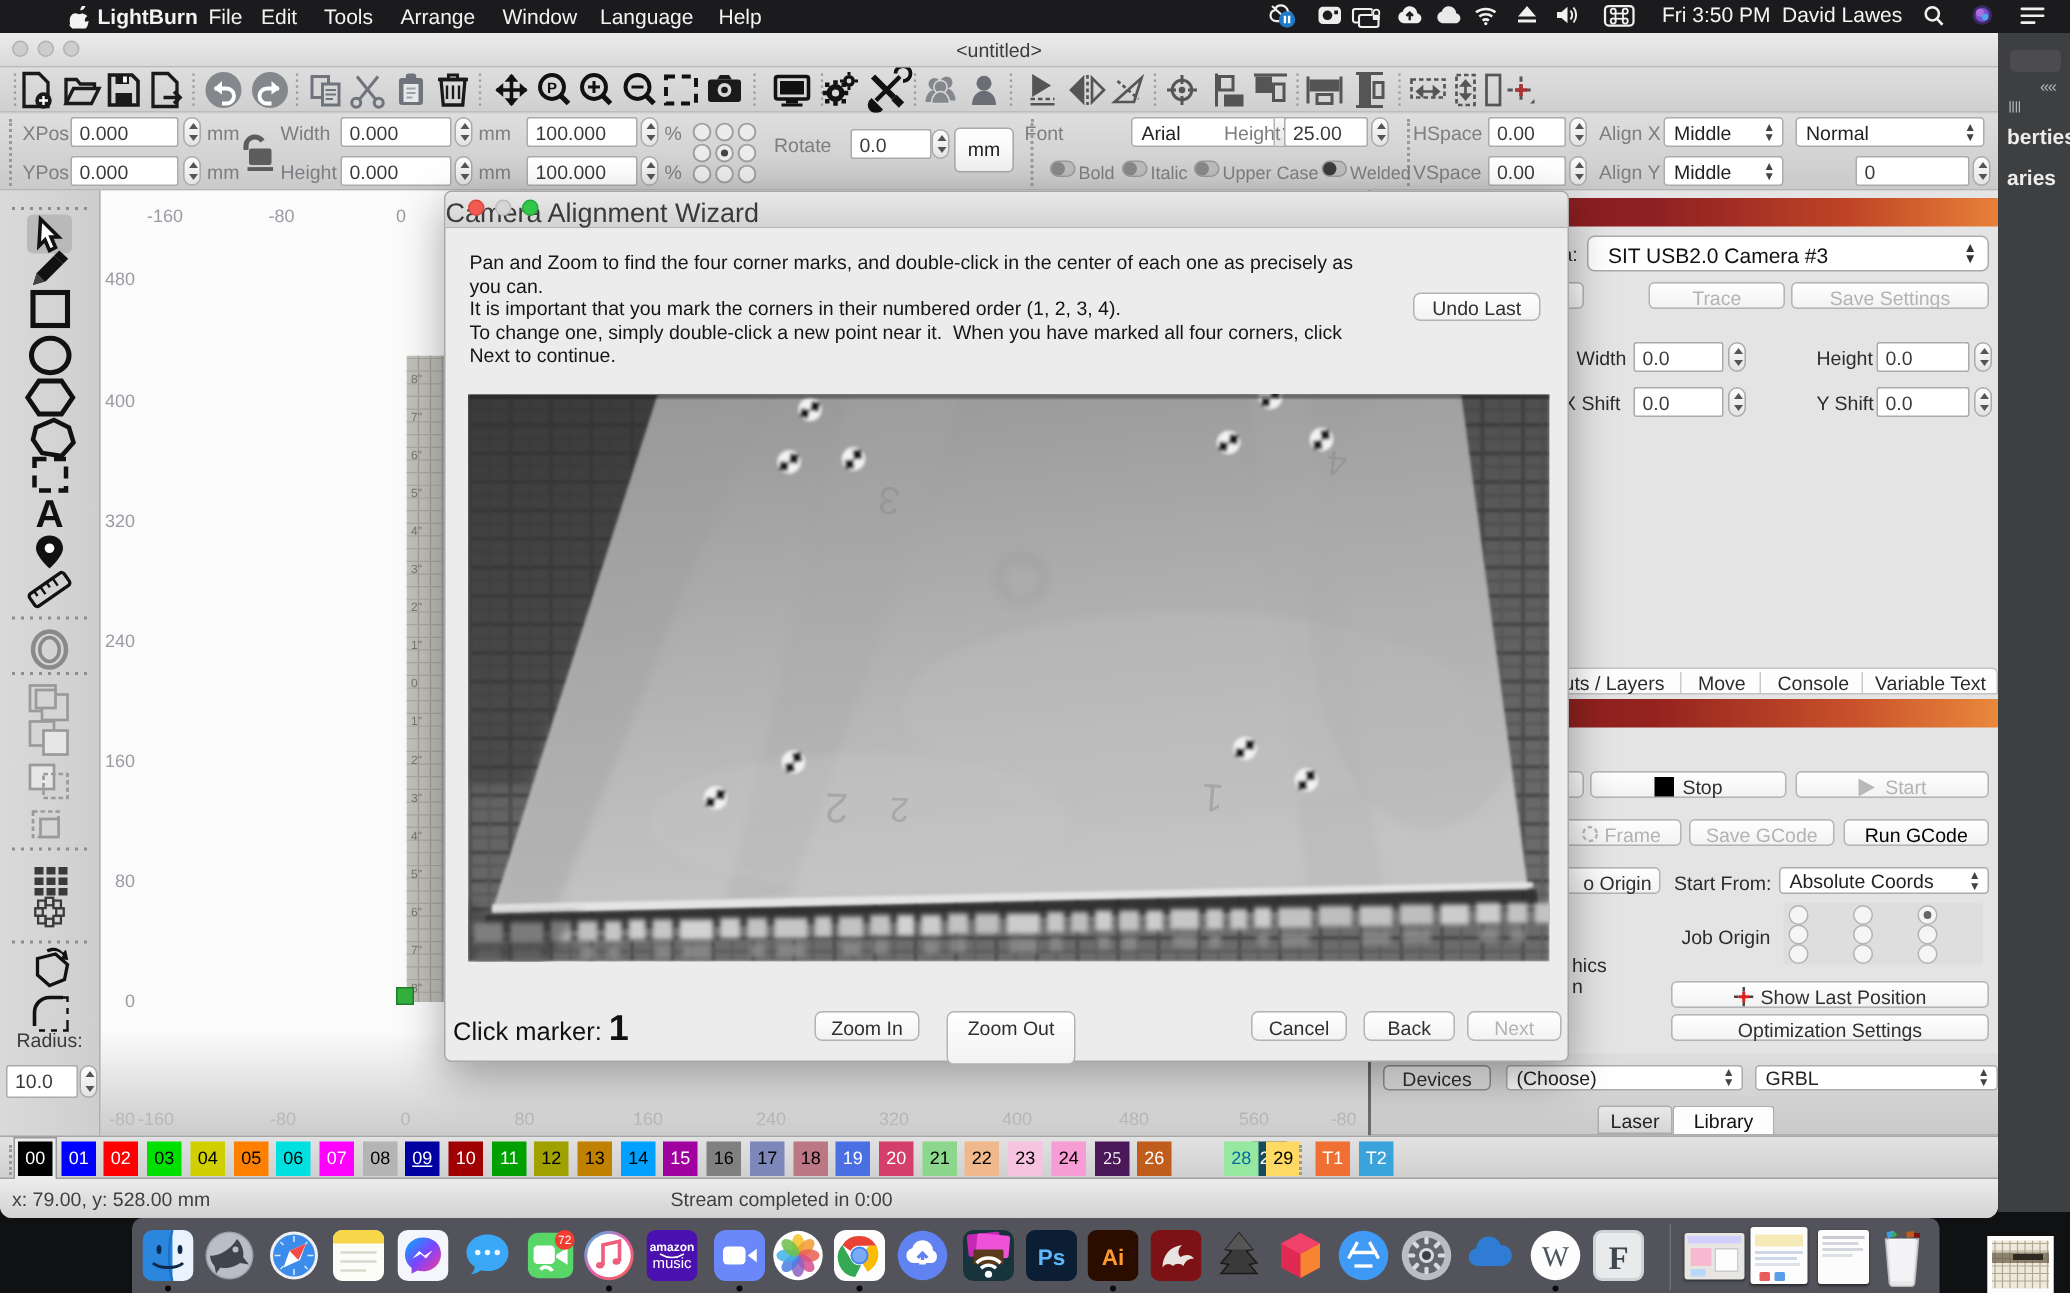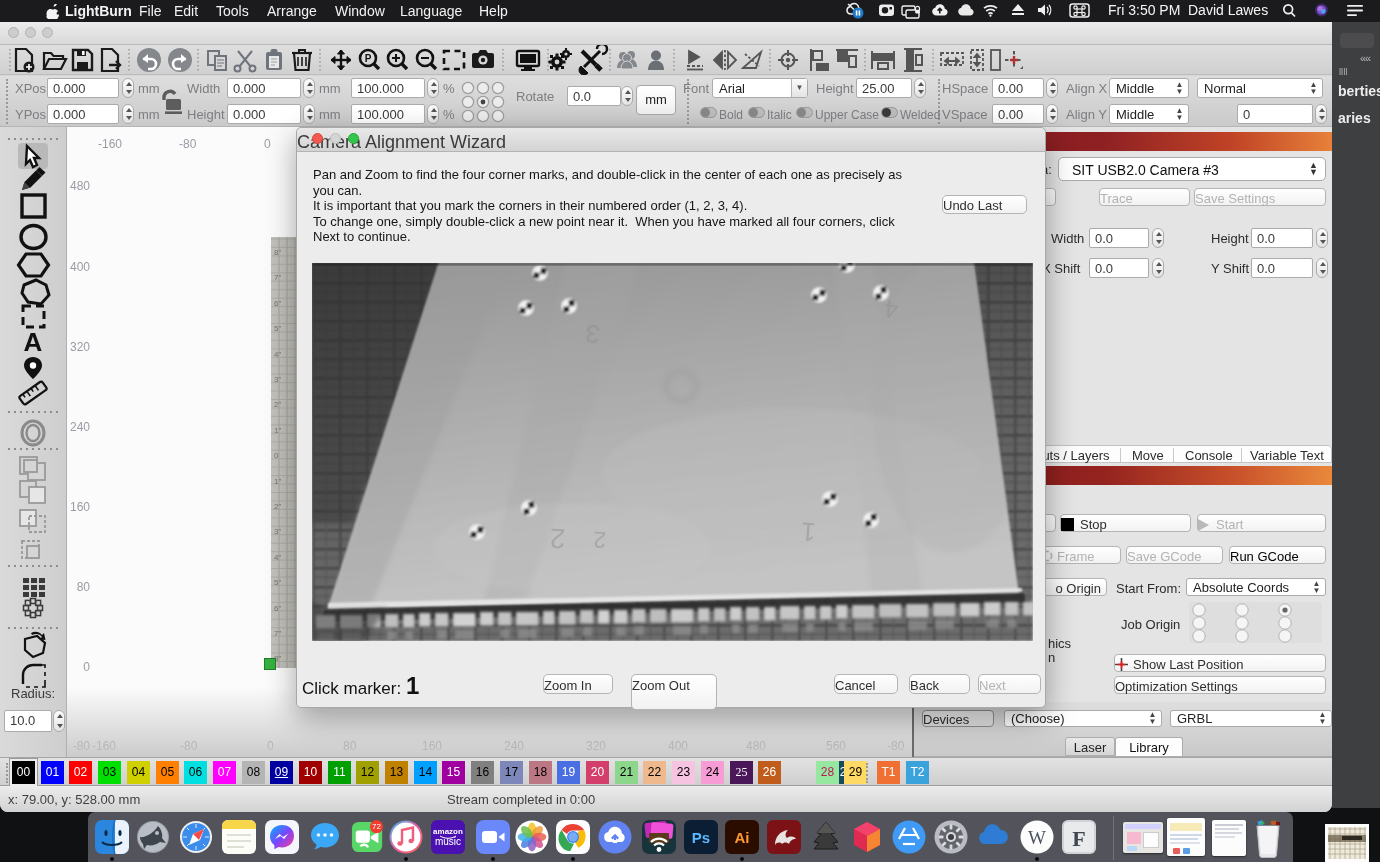--- a/index.html
+++ b/index.html
@@ -32,21 +32,21 @@
 
 #palbar{left:0;top:735px;width:1332px;height:29px;background:linear-gradient(#e2e2e2,#cfcfcf);border-top:1px solid #a6a6a6;border-bottom:1px solid #9e9e9e;}
 .sw{position:absolute;top:3px;width:23px;height:23px;font-size:12px;text-align:center;line-height:23px;}
 #statusbar{left:0;top:764px;width:1332px;height:26px;background:linear-gradient(#ececec,#d2d2d2);border-radius:0 0 8px 8px;font-size:13px;color:#3f3f3f;}
 
 #darkwin{left:1332px;top:22px;width:48px;height:786px;background:#3e3f41;color:#e8e8e8;}
 
 #dialog{left:296px;top:127px;width:750px;height:581px;background:#ececec;border:1px solid #a8a8a8;border-radius:5px;box-shadow:0 10px 30px rgba(0,0,0,.35);}
 #dlgtitle{left:0;top:0;width:748px;height:24px;background:linear-gradient(#e9e9e9,#d3d3d3);border-bottom:1px solid #b3b3b3;border-radius:5px 5px 0 0;}
 #dlgtitle span{display:block;text-align:left;font-size:18px;color:#3a3a3a;padding-top:4px;}
-.btn{position:absolute;background:linear-gradient(#ffffff,#f2f2f2);border:1px solid #b4b4b4;border-radius:4px;font-size:13px;color:#2f2f2f;text-align:left;}
+.btn{position:absolute;background:linear-gradient(#ffffff,#f2f2f2);border:1px solid #b4b4b4;border-radius:4px;font-size:13px;color:#2f2f2f;text-align:center;}
 .btn.dis{color:#b3b3b3;}
 
 #dock{left:88px;top:812px;width:1205px;height:50px;background:#53545b;border-radius:7px 7px 0 0;}
 .dk{position:absolute;top:8px;width:34px;height:34px;}
 .ddot{position:absolute;top:45px;width:4px;height:4px;border-radius:50%;background:#0a0a0a;}
 </style></head>
 <body>
 <div id="stage">
 
 <div class="abs" id="menubar">
@@ -131,20 +131,21 @@
           <rect x="0" y="9.2" width="10" height="1.8" rx=".9"></rect>
         </g>
   </svg>
 </div>
 
 <div class="abs" id="win">
   <div class="abs" id="titlebar">
     <div class="tl" style="left:8px"></div>
         <div class="tl" style="left:25px"></div>
         <div class="tl" style="left:42px"></div>
+    <div class="abs" id="titletext">&lt;untitled&gt;</div>
   </div>
   <div class="abs" id="toolbar1">
   <svg width="1332" height="30" viewBox="0 0 1332 30">
     <g id="seps" stroke="#9a9a9a" stroke-width="1.5" stroke-dasharray="1.5 2.5">
       <line x1="10" y1="4" x2="10" y2="26"></line>
             <line x1="129" y1="4" x2="129" y2="26"></line>
             <line x1="198" y1="4" x2="198" y2="26"></line>
             <line x1="320" y1="4" x2="320" y2="26"></line>
             <line x1="503" y1="4" x2="503" y2="26"></line>
             <line x1="548" y1="4" x2="548" y2="26"></line>
@@ -388,21 +389,21 @@
             <circle cx="25" cy="37" r="5.6"></circle>
             <circle cx="40" cy="37" r="5.6"></circle>
           </g>
           <circle cx="25" cy="23" r="2.4" fill="#444"></circle>
         </svg>
     <span class="lab" style="left:516px;top:13px">Rotate</span>
     <div class="inp" style="left:567px;top:10px;width:54px;height:20px">0.0</div>
         <div class="stp" style="left:621px;top:10px;height:20px"></div>
     <div class="abs" style="left:636px;top:9px;width:40px;height:30px;background:linear-gradient(#fff,#f0f0f0);border:1px solid #a8a8a8;border-radius:4px;text-align:center;font-size:13px;color:#222;padding-top:6px">mm</div>
     <span class="lab" style="left:683px;top:5px">Font</span>
-    <div class="drop" style="left:712px;top:2px;width:96px;height:20px">Arial<span style="position:absolute;right:0;top:0;width:16px;height:18px;background:linear-gradient(#fafafa,#e4e4e4);border-left:1px solid #b5b5b5;color:#555;font-size:8px;text-align:center;line-height:17px">▼</span></div>
+    <div class="drop" style="left:754px;top:2px;width:112px;height:20px">Arial<span style="position:absolute;right:0;top:0;width:16px;height:18px;background:linear-gradient(#fafafa,#e4e4e4);border-left:1px solid #b5b5b5;color:#555;font-size:8px;text-align:center;line-height:17px">▼</span></div>
     <span class="lab" style="left:816px;top:5px">Height</span>
     <div class="inp" style="left:856px;top:2px;width:56px;height:20px">25.00</div>
         <div class="stp" style="left:914px;top:2px;height:20px"></div>
     <span class="lab" style="left:942px;top:5px">HSpace</span>
     <div class="inp" style="left:992px;top:2px;width:52px;height:20px">0.00</div>
         <div class="stp" style="left:1046px;top:2px;height:20px"></div>
     <span class="lab" style="left:1066px;top:5px">Align X</span>
     <div class="drop" style="left:1109px;top:2px;width:80px;height:20px">Middle<span class="chev">▲<br>▼</span></div>
     <div class="drop" style="left:1197px;top:2px;width:126px;height:20px">Normal<span class="chev">▲<br>▼</span></div>
     <span class="lab" style="left:15px;top:31px">YPos</span>
@@ -728,21 +729,21 @@
         <div class="sw" style="left:529px;background:#bb7784;color:#000;">18</div>
         <div class="sw" style="left:557px;background:#4a6fe3;color:#fff;">19</div>
         <div class="sw" style="left:586px;background:#d33f6a;color:#fff;">20</div>
         <div class="sw" style="left:615px;background:#8cd78c;color:#000;">21</div>
         <div class="sw" style="left:643px;background:#f0b98d;color:#000;">22</div>
         <div class="sw" style="left:672px;background:#f6c4e1;color:#000;">23</div>
         <div class="sw" style="left:701px;background:#f79cd4;color:#000;">24</div>
         <div class="sw" style="left:730px;background:#4a1758;color:#fff;font-family:Liberation Serif, serif;">25</div>
         <div class="sw" style="left:758px;background:#c05d1d;color:#fff;">26</div>
         <div class="sw" style="left:787px;background:#174a5c;color:#fff;margin-left:48px;">27</div>
-        <div class="sw" style="left:816px;background:#96e8a0;color:#be185d;">28</div>
+        <div class="sw" style="left:816px;background:#96e8a0;color:#0369a1;">28</div>
         <div class="sw" style="left:844px;background:#fed964;color:#000;">29</div>
         <div class="abs" style="left:866px;top:5px;width:2px;height:20px;border-left:2px dotted #999"></div>
         <div class="sw" style="left:877px;background:#f07033;color:#fff">T1</div>
         <div class="sw" style="left:906px;background:#3aa3dc;color:#fff">T2</div>
       </div>
   <div class="abs" id="statusbar">
     <span style="position:absolute;left:8px;top:6px">x: 79.00, y: 528.00 mm</span>
     <span style="position:absolute;left:447px;top:6px">Stream completed in 0:00</span>
   </div>
 </div>

